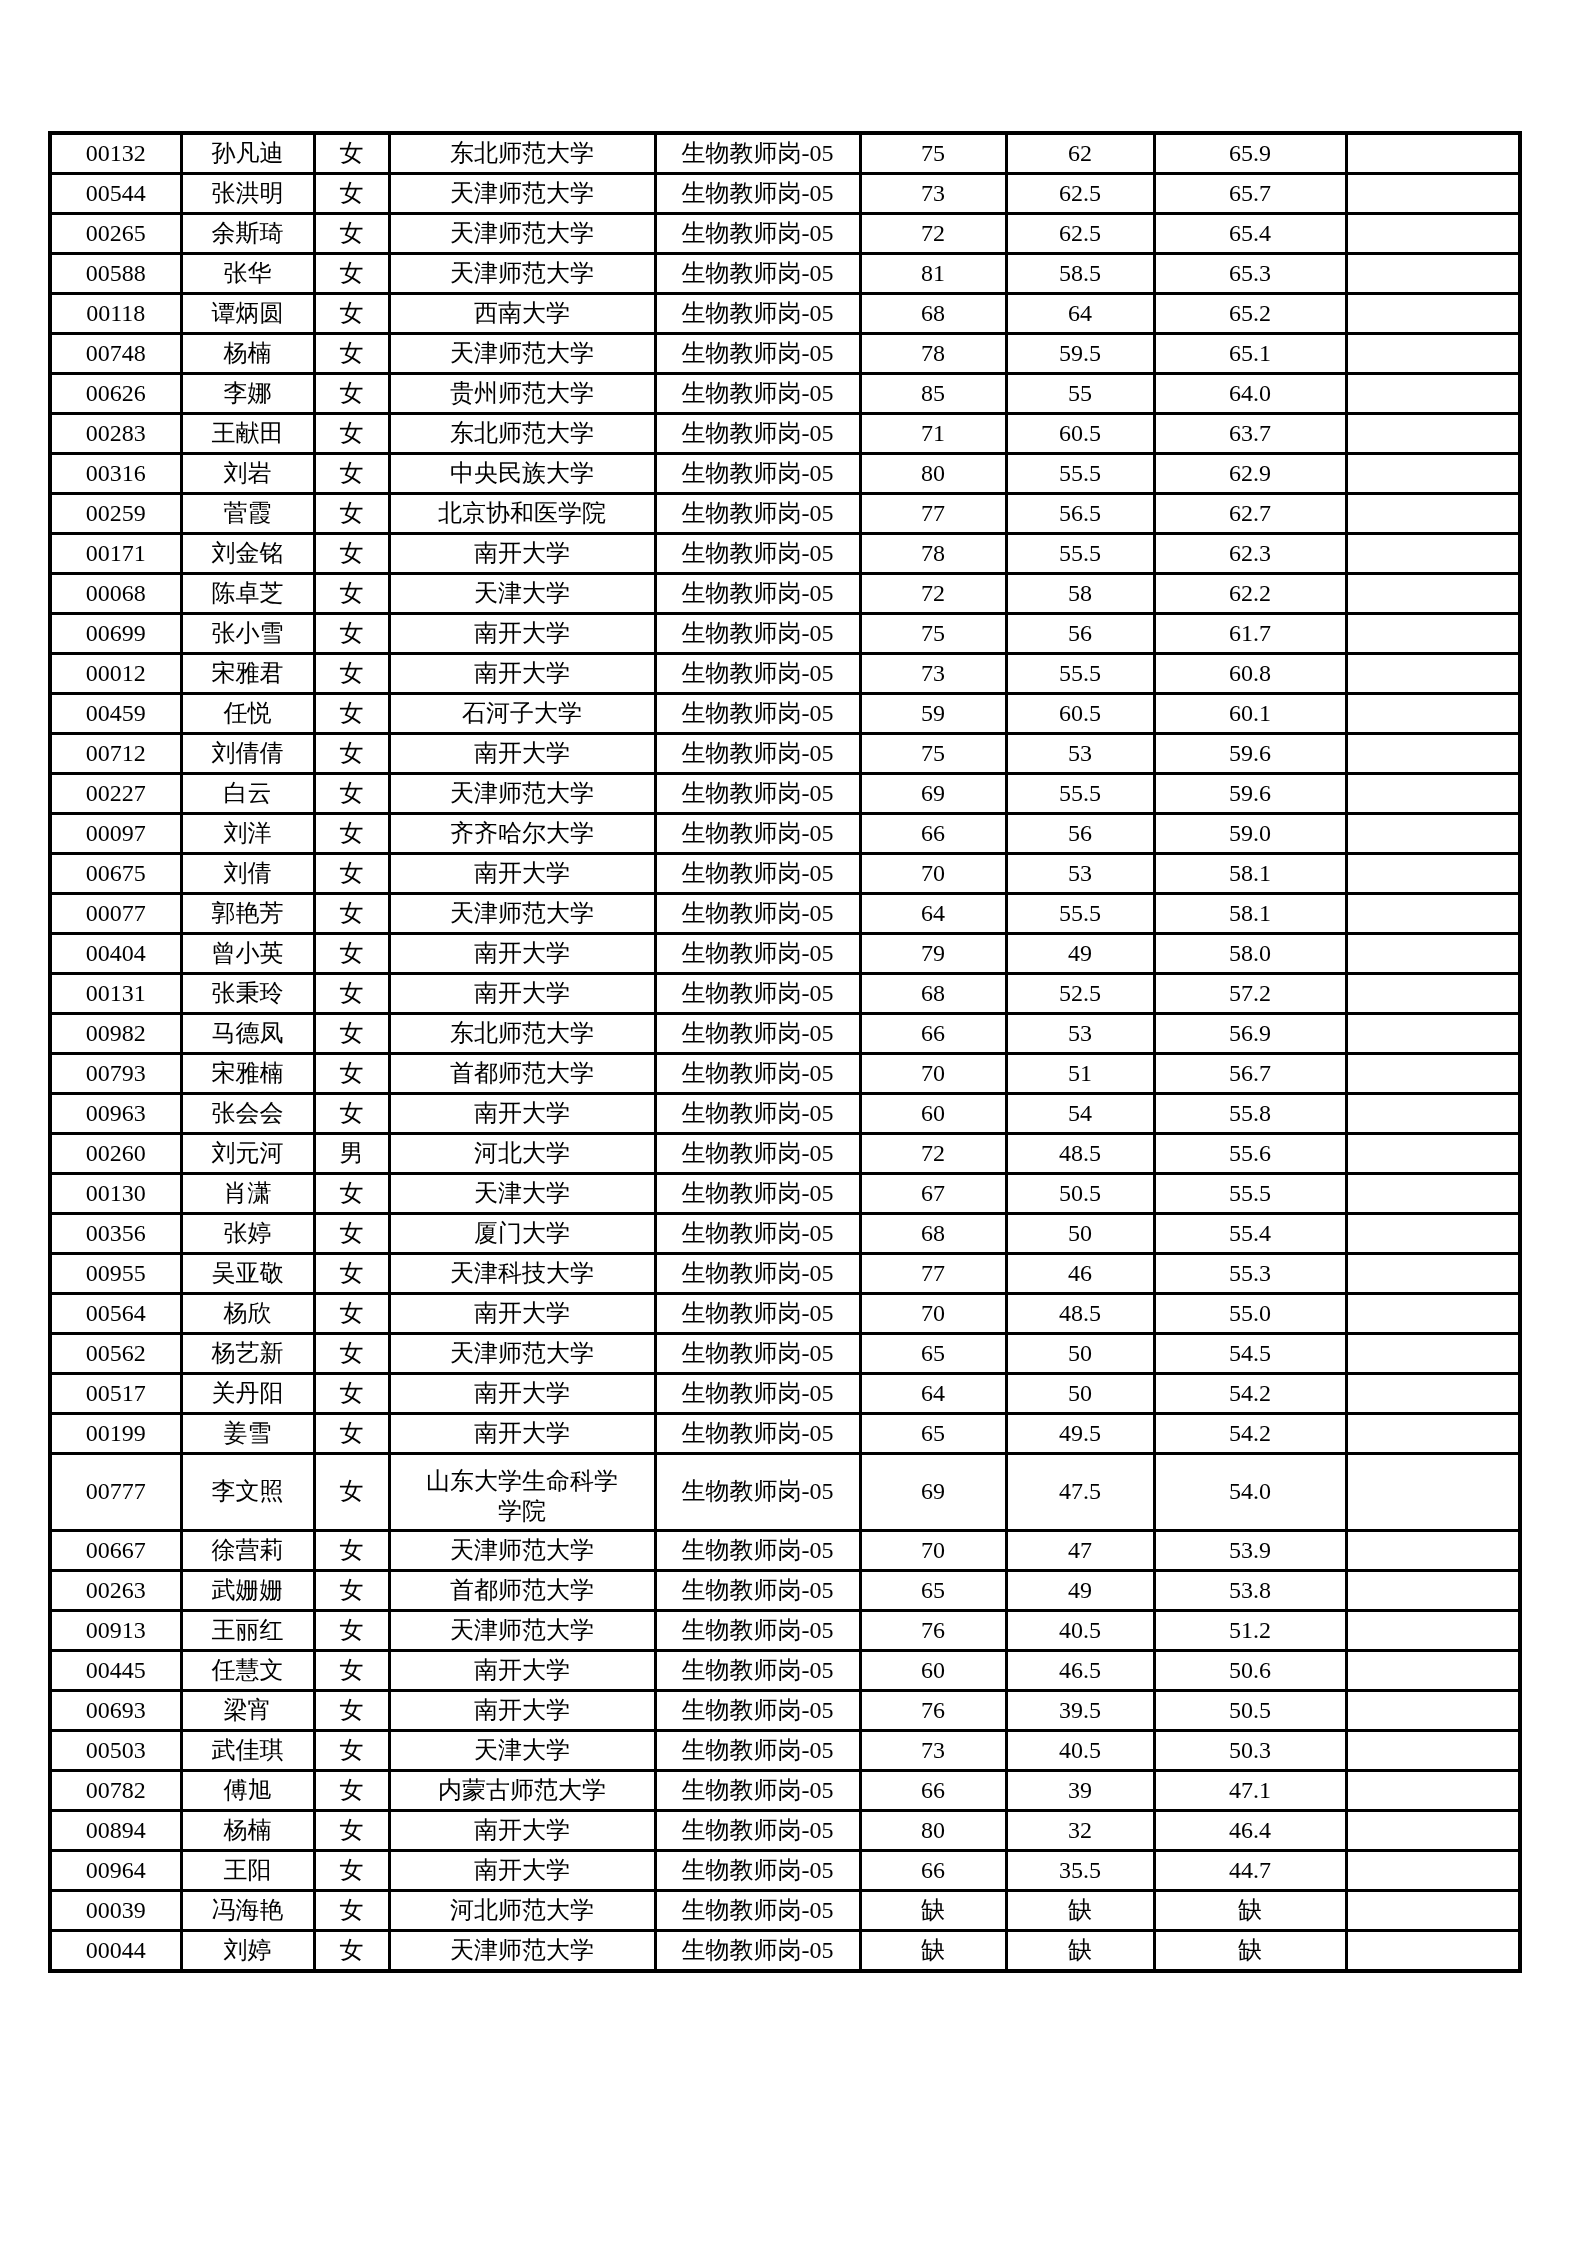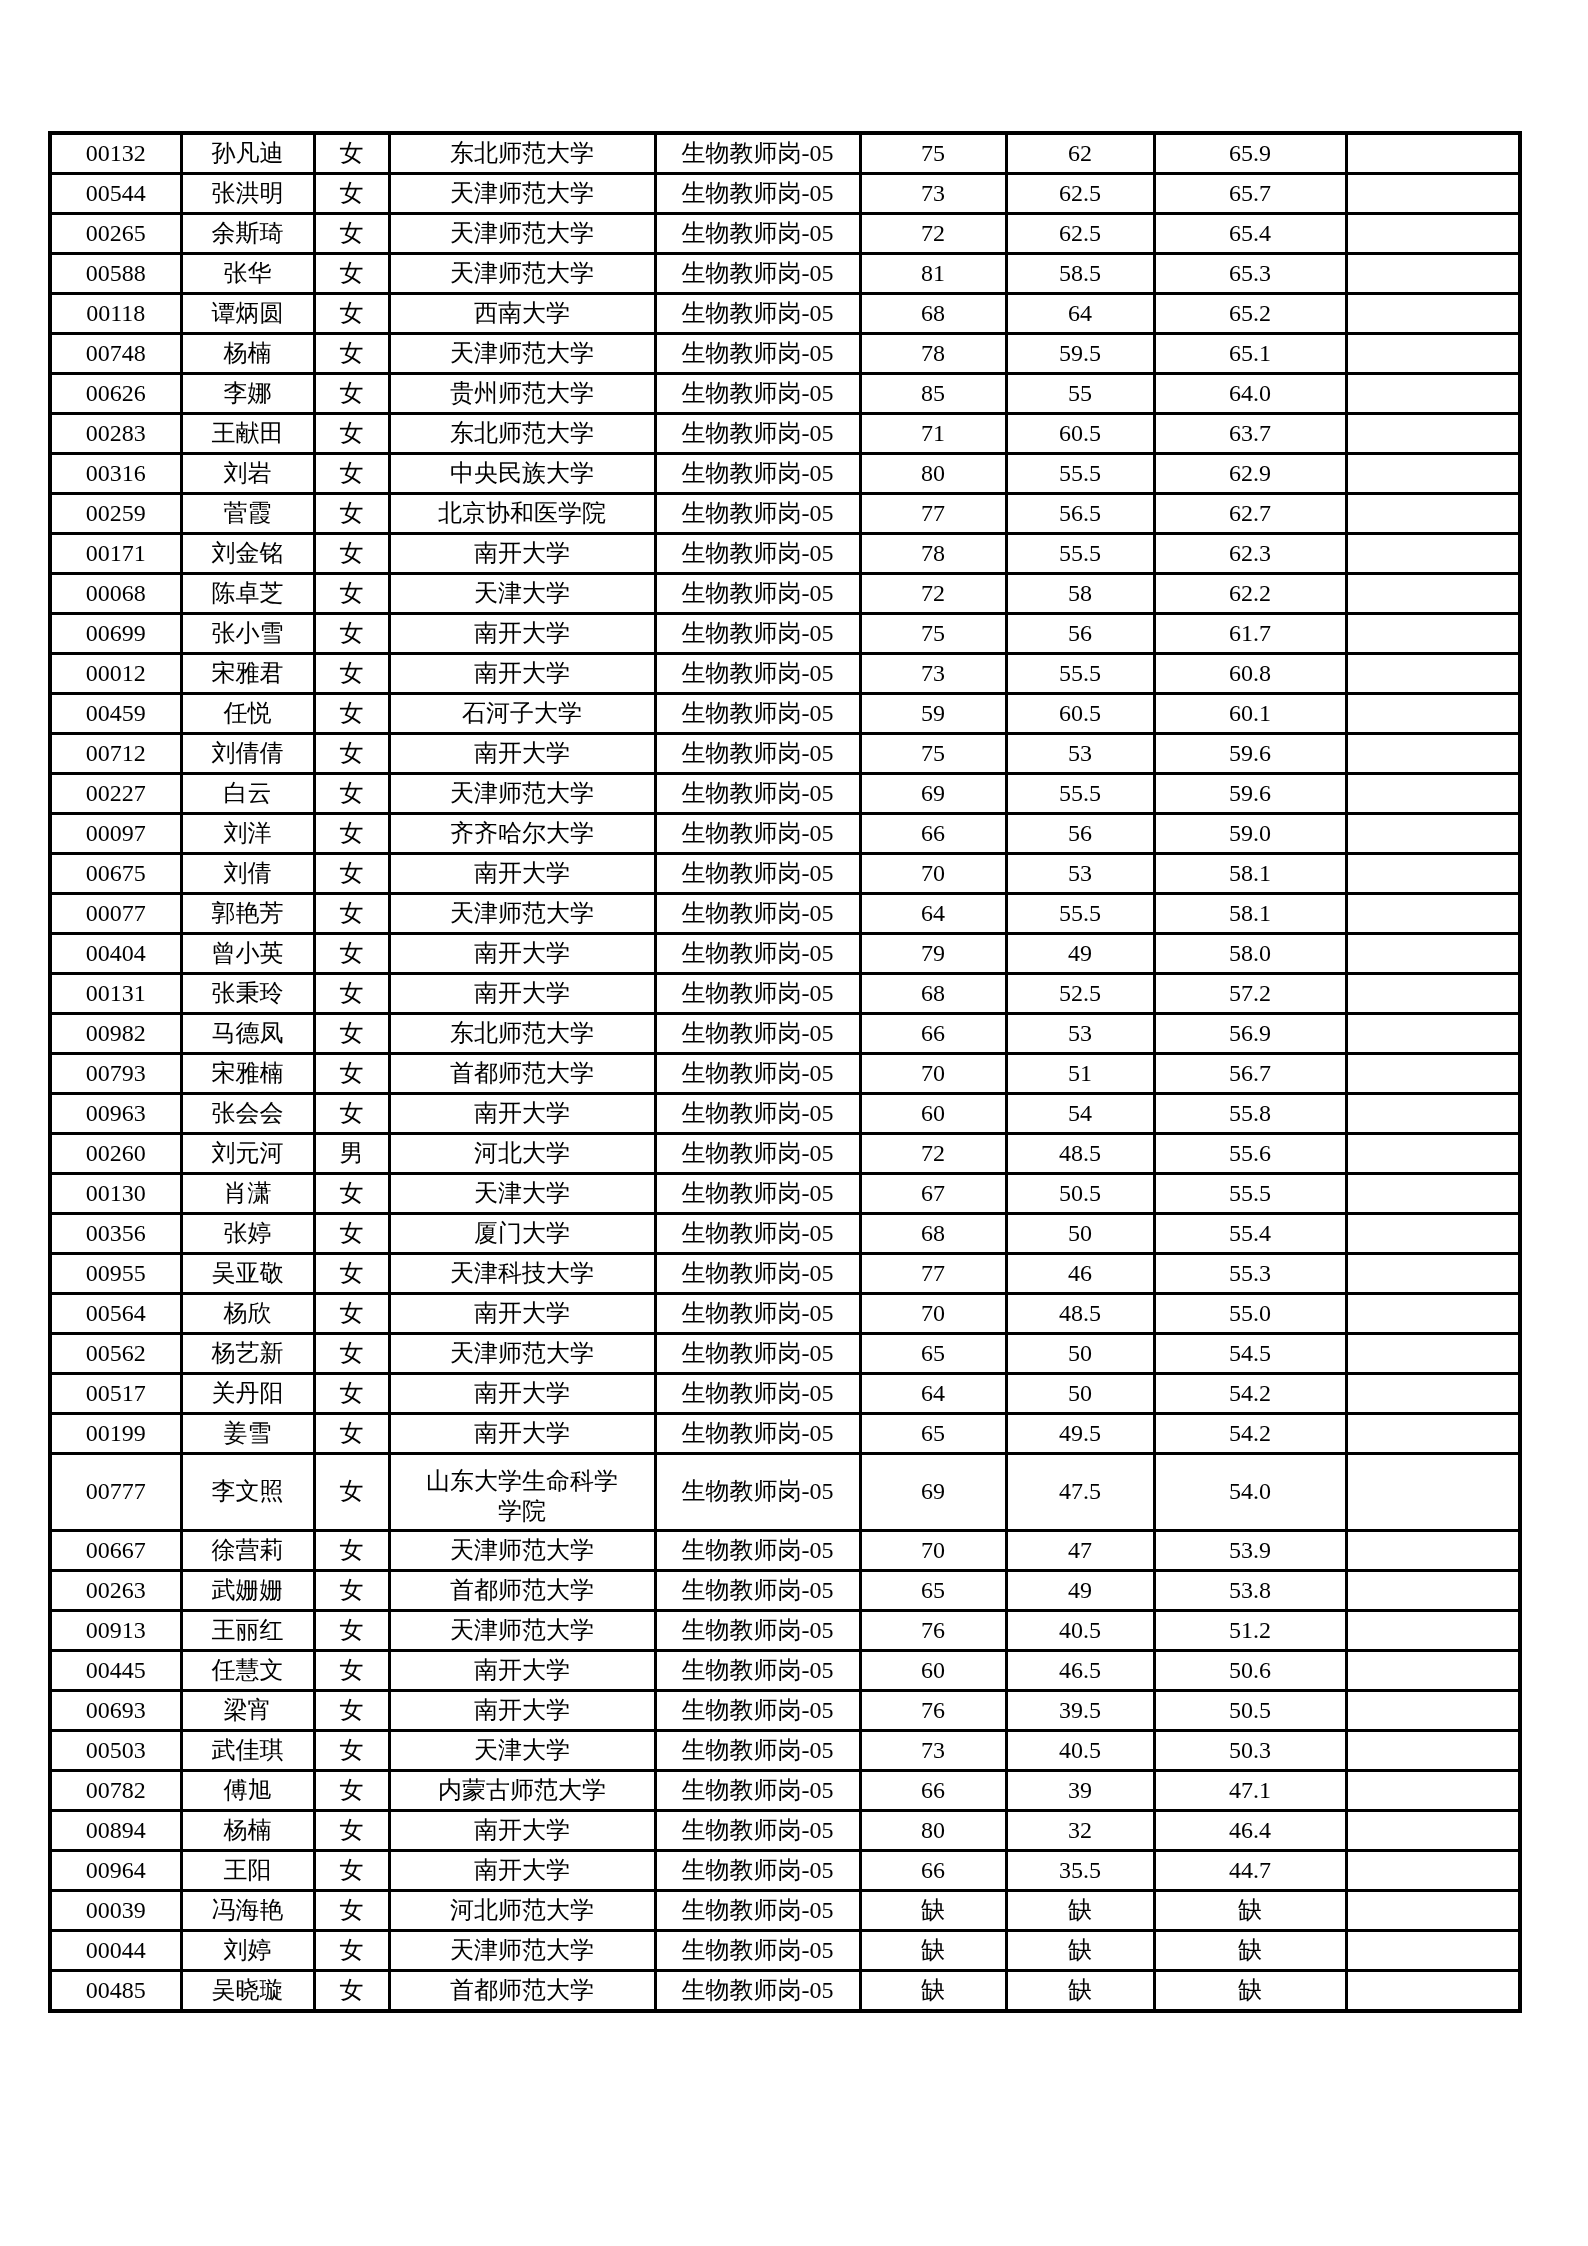--- a/index.html
+++ b/index.html
@@ -554,26 +554,15 @@
           <td>00044</td>
           <td>刘婷</td>
           <td>女</td>
           <td>天津师范大学</td>
           <td>生物教师岗-05</td>
           <td>缺</td>
           <td>缺</td>
           <td>缺</td>
           <td></td>
         </tr>
-        <tr>
-          <td>00485</td>
-          <td>吴晓璇</td>
-          <td>女</td>
-          <td>首都师范大学</td>
-          <td>生物教师岗-05</td>
-          <td>缺</td>
-          <td>缺</td>
-          <td>缺</td>
-          <td></td>
-        </tr>
       </tbody>
   </table>
 </div>
 
 </body></html>

